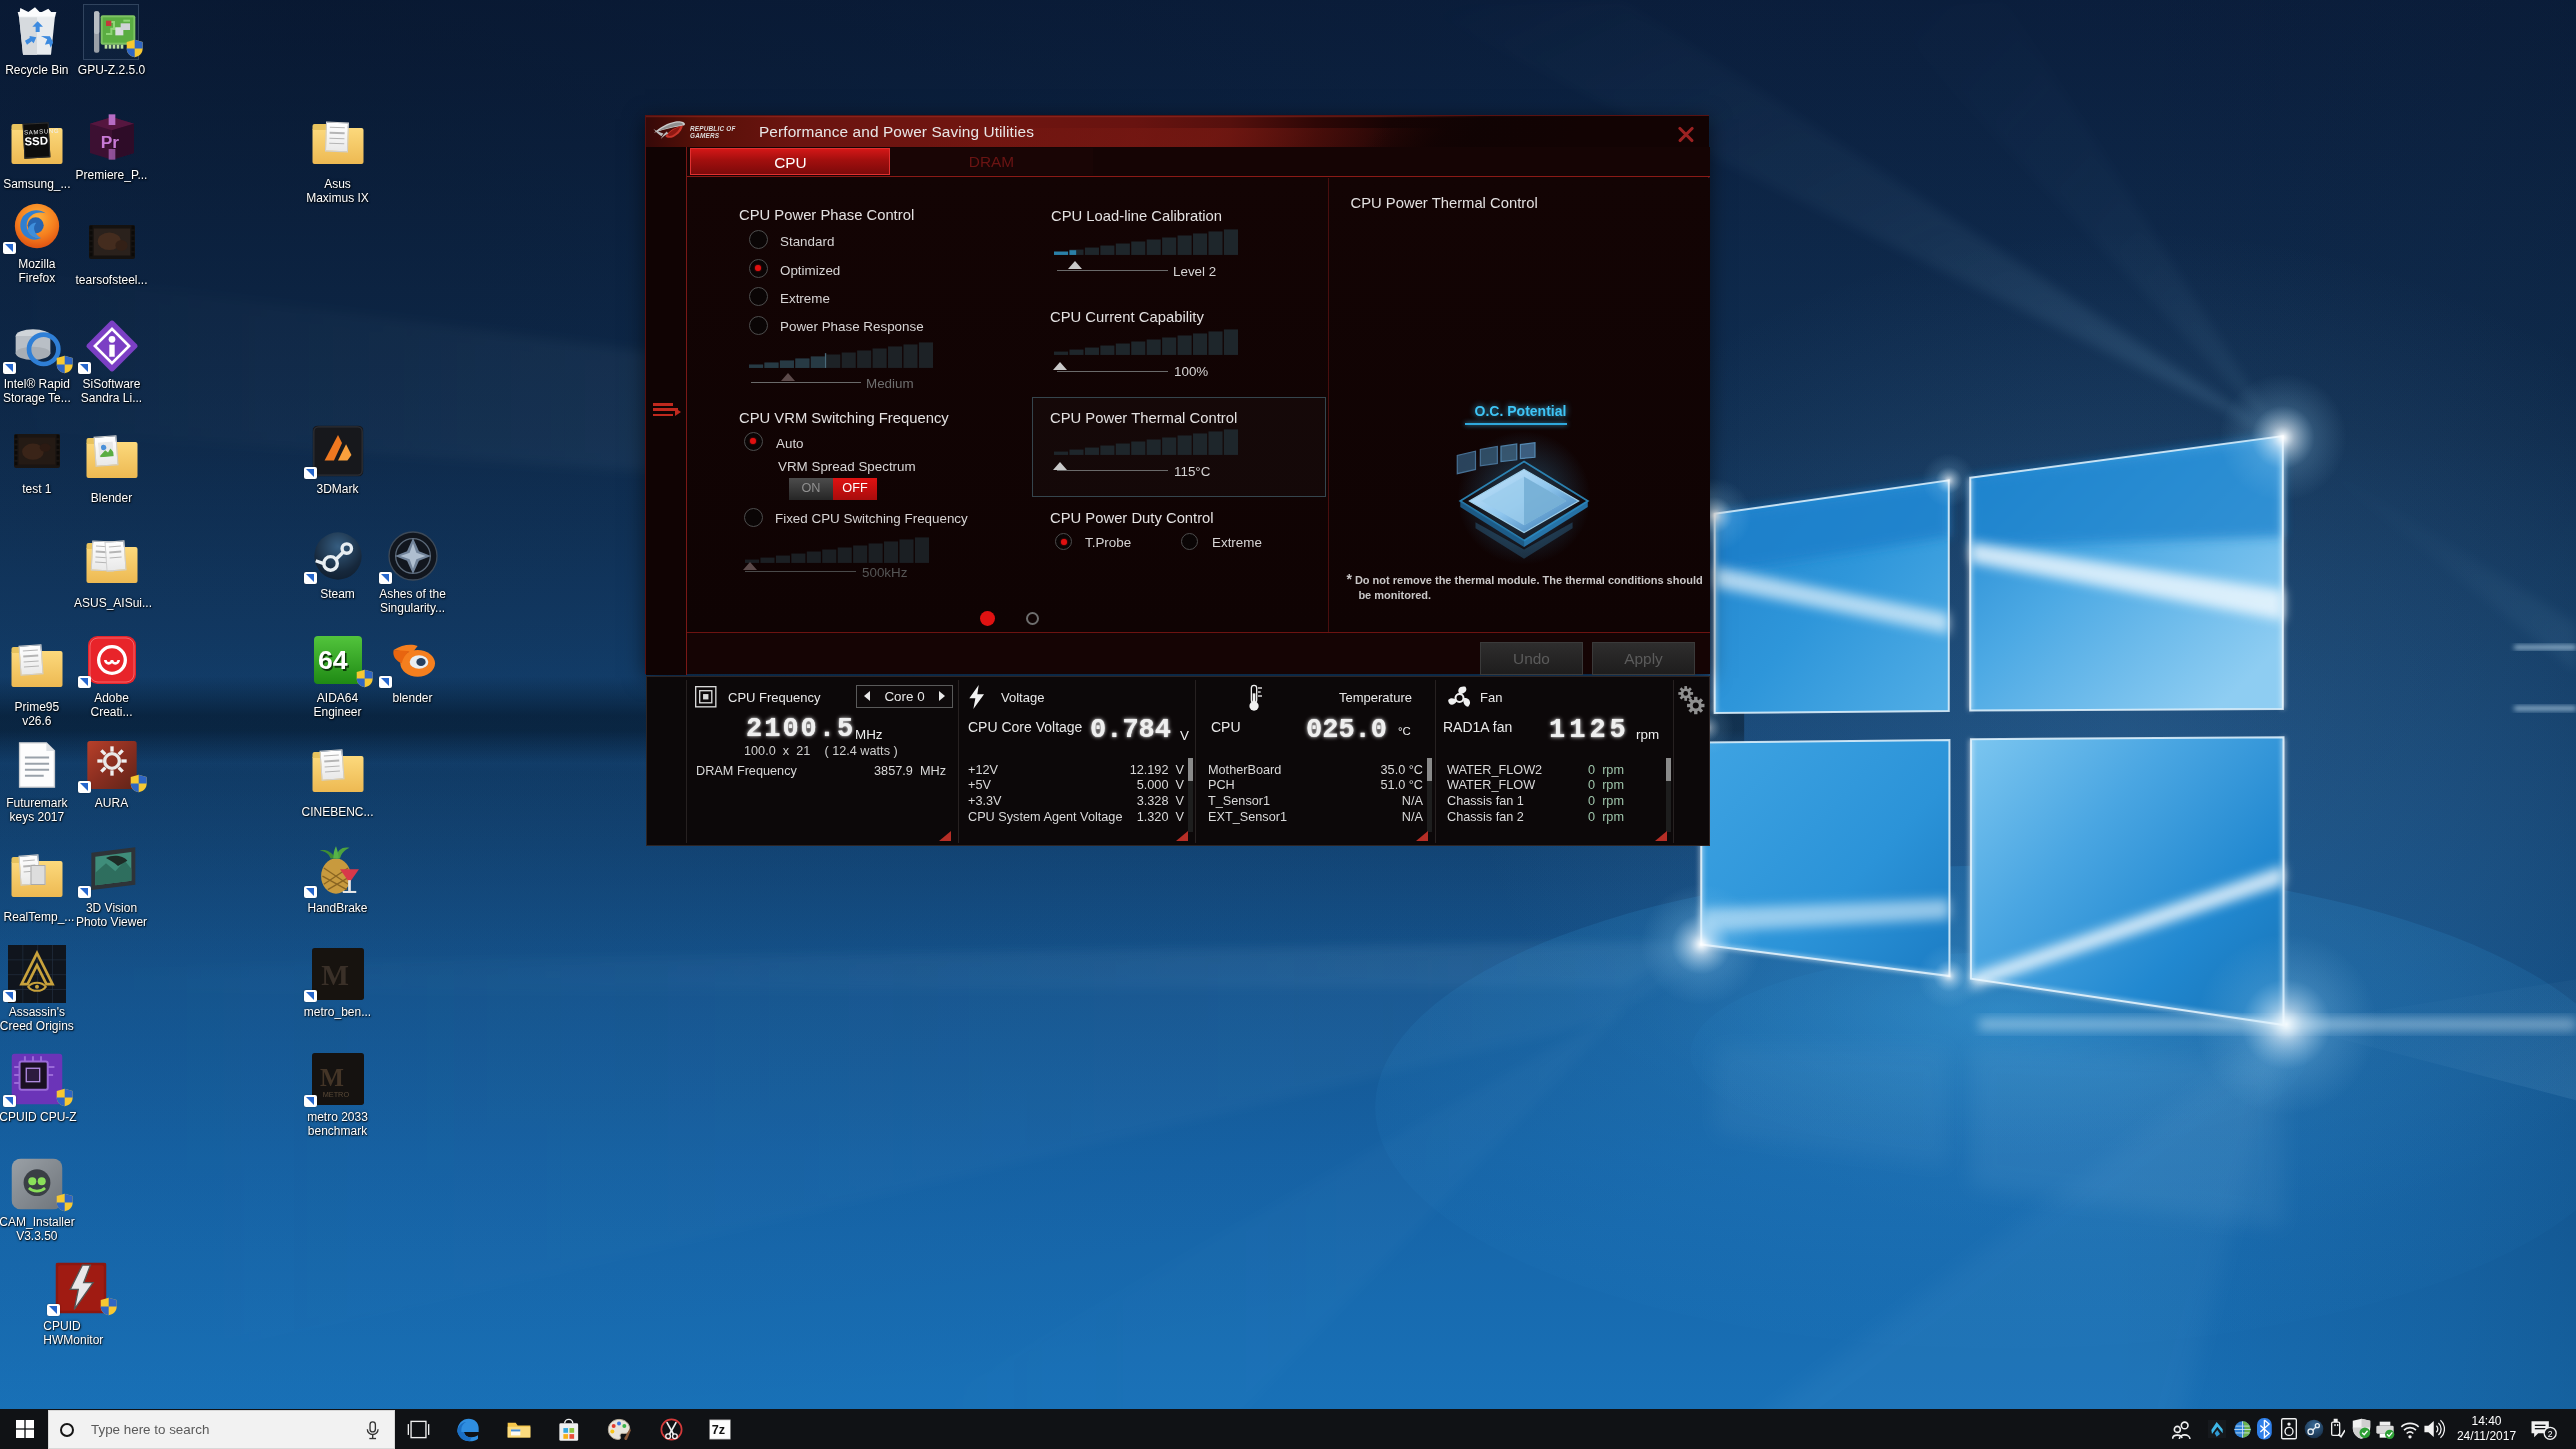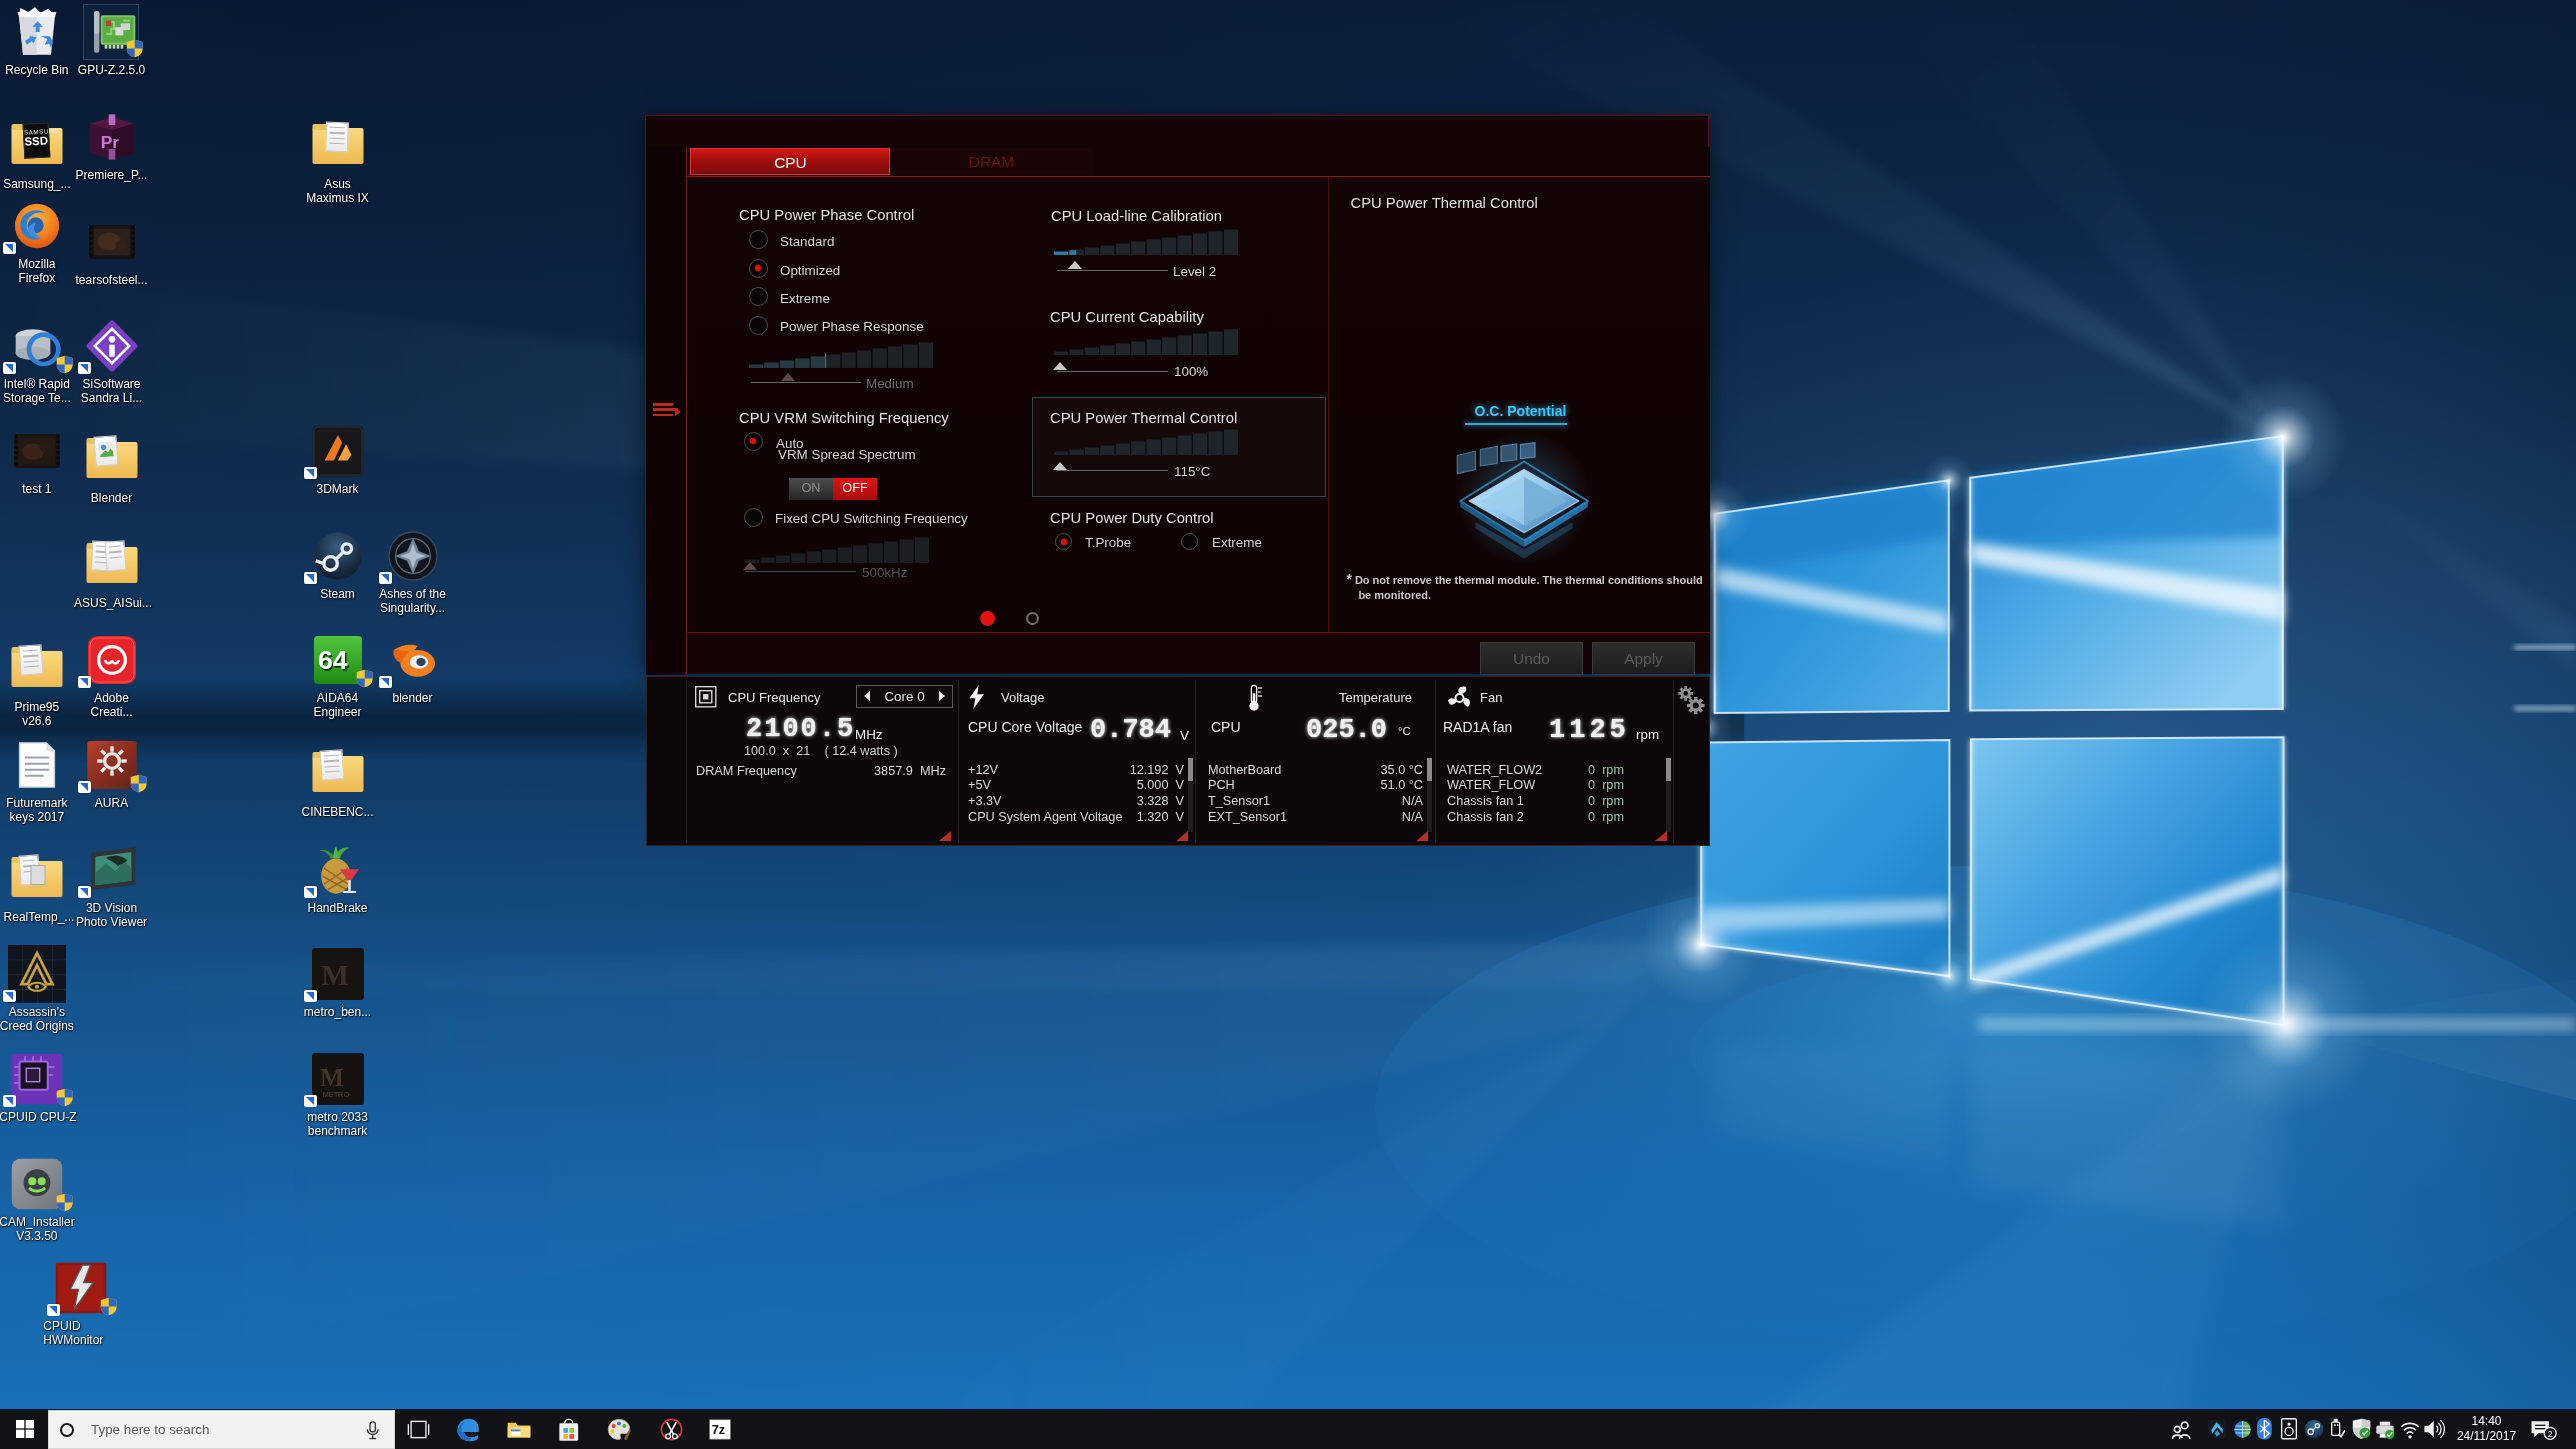--- a/index.html
+++ b/index.html
@@ -731,20 +731,35 @@
 <ellipse cx="46" cy="36" rx="14" ry="10" fill="#e8eef2"></ellipse>
 <ellipse cx="49" cy="36" rx="7" ry="6" fill="#27405e"></ellipse>
 <path d="M8 18 C6 26 10 34 20 38 C22 30 26 24 32 20z" fill="#e8650f"></path>
 </svg>
         <div class="sc"></div>
       </div>
       <div class="lbl">blender</div>
     </div>
 </div>
 <div id="mainwin">
+<div id="titlebar">
+      <div class="sheen"></div>
+      <div class="dk"></div>
+<svg style="position:absolute;left:6px;top:4px;" width="35" height="23" viewBox="0 0 52 34">
+<path d="M3 19 C12 10 24 4 35 2 C43 1 49 3 49 6 C49 9 44 9 37 10 C25 12 12 16 3 19Z" fill="#cccccc"></path>
+<path d="M8 17 C16 11 26 6 35 4 C41 3 46 4 46 6 C46 8 42 8 36 9 C26 11 16 14 8 17Z" fill="#8f8f8f"></path>
+<path d="M20 24 C26 15 35 10 46 8 C45 14 40 21 32 25 C27 27 22 27 20 24Z" fill="#c6342a"></path>
+<path d="M23 22 C28 16 35 12 42 10 C40 15 36 20 30 23 C27 24 24 24 23 22Z" fill="#8f1812"></path>
+<path d="M2 13 C5 17 9 21 14 24 L17 20 C11 18 6 16 2 13Z" fill="#bbbbbb"></path>
+<path d="M13 28 C15 24 18 20 22 17 L24 20 C20 22 16 25 13 28Z" fill="#bbbbbb"></path>
+</svg>
+<div id="rogtxt">REPUBLIC OF<br>GAMERS</div>
+<div id="wtitle">Performance and Power Saving Utilities</div>
+<div id="closex"></div>
+</div>
 <div id="sidebar">
 <div style="position:absolute;left:6.7px;top:256px;width:20px;height:17.4px;">
 <div style="height:2.7px;background:#c0291e;margin-bottom:2.7px;width:20px;"></div>
 <div style="height:2.7px;background:#c0291e;margin-bottom:2.7px;width:25.5px;"></div>
 <div style="height:2.7px;background:#c0291e;width:20px;"></div>
 <div style="position:absolute;right:-8px;top:5.4px;width:0;height:0;border-top:4px solid transparent;border-bottom:4px solid transparent;border-left:6px solid #c0291e;"></div>
 </div>
 </div>
 <div id="tabrow">
       <div id="tab-cpu">CPU</div>
@@ -784,21 +799,21 @@
           <rect x="92" y="23" width="21" height="17"></rect>
         </g>
 <rect x="113" y="18" width="2" height="22" fill="#4a6a7a"></rect>
 </svg>
 <div class="track" style="left:64px;top:204px;width:110px;"></div>
 <div class="thumb dim" style="left:94px;top:195px;"></div>
 <div class="glbl" style="left:179px;top:198px;">Medium</div>
 <div class="h1" style="left:52px;top:232px;">CPU VRM Switching Frequency</div>
 <div class="radio on" style="left:57px;top:254px;"></div>
       <div class="rlbl" style="left:89px;top:258px;">Auto</div>
-<div class="rlbl" style="left:91px;top:269px;">VRM Spread Spectrum</div>
+<div class="rlbl" style="left:91px;top:281px;">VRM Spread Spectrum</div>
 <div style="position:absolute;left:102px;top:300px;width:89px;height:21.5px;">
 <div style="position:absolute;left:0;top:0;width:44px;height:21.5px;background:linear-gradient(#4c4c4c,#262626);color:#8f8f8f;font-size:12.7px;text-align:center;line-height:21.5px;">ON</div>
 <div style="position:absolute;left:44px;top:0;width:44px;height:21.5px;background:linear-gradient(#e01212,#a80c0c);color:#fff;font-size:12.7px;text-align:center;line-height:21.5px;">OFF</div>
 </div>
 <div class="radio" style="left:57px;top:330px;"></div>
       <div class="rlbl" style="left:88px;top:333px;">Fixed CPU Switching Frequency</div>
 <svg style="position:absolute;left:58px;top:358px;" width="184" height="27" viewBox="0 0 274 40">
 <g fill="#1b1f23">
 <rect x="0" y="35" width="21" height="5"></rect>
           <rect x="23" y="32" width="21" height="8"></rect>

